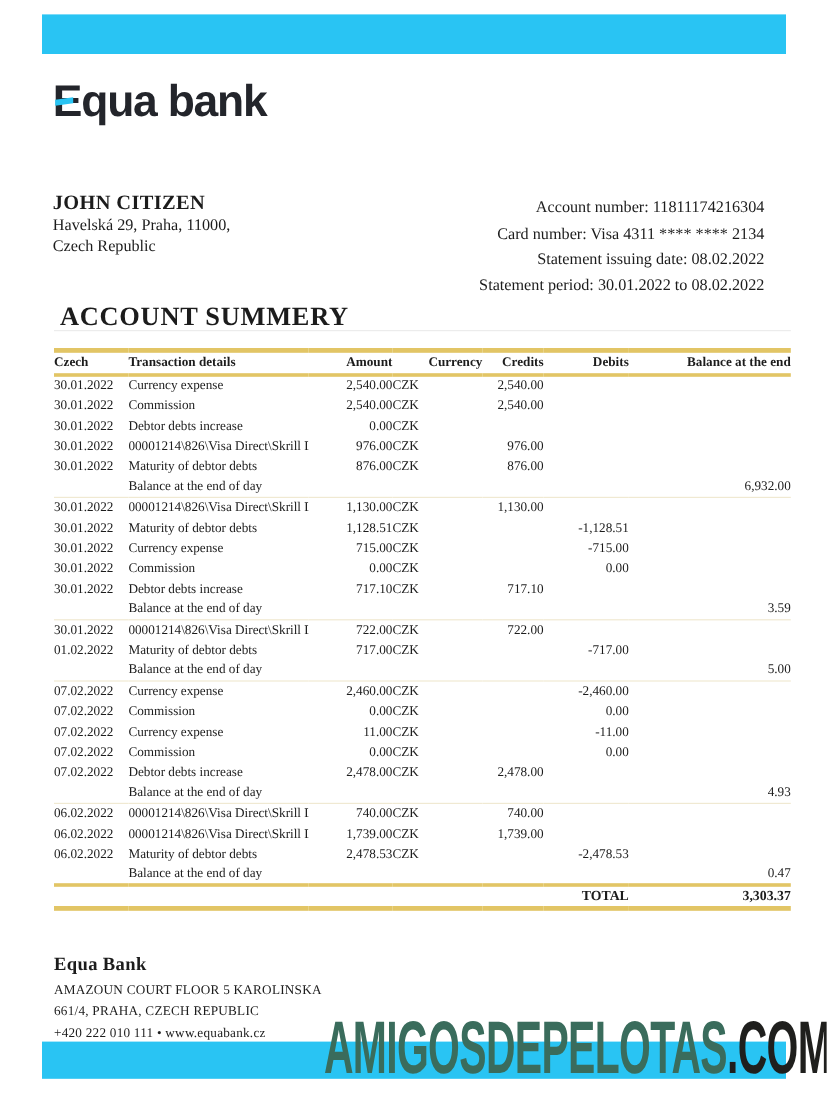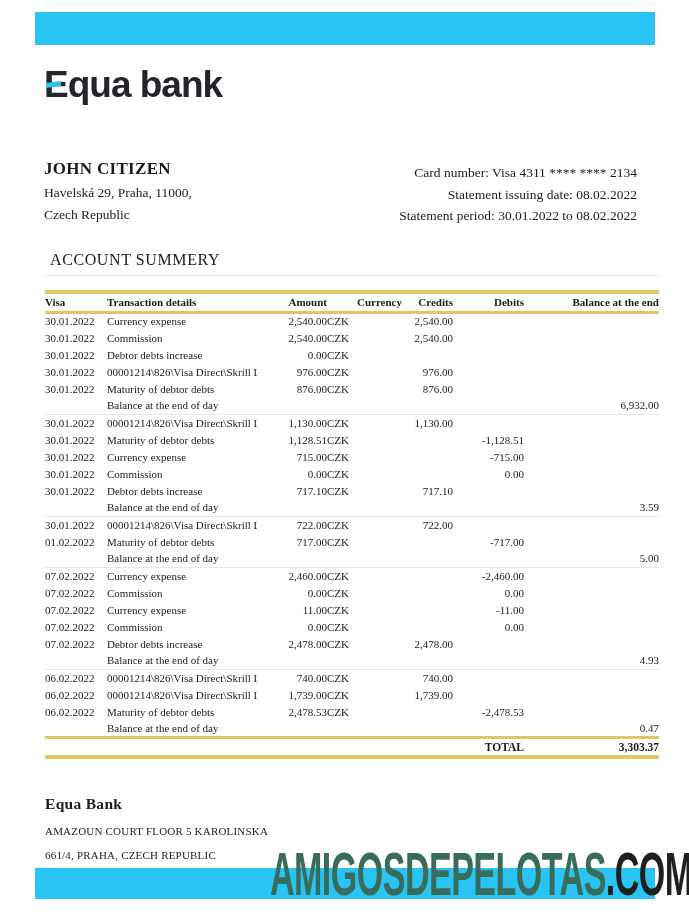--- a/index.html
+++ b/index.html
@@ -47,37 +47,37 @@
     top: 19px;
     width: 15px;
     height: 5px;
     background: var(--accent);
     transform: skewY(-8deg);
   }
 
   
   .holder { position: absolute; left: 44px; top: 159px; }
   .holder-name { font-size: 17px; font-weight: bold; letter-spacing: 0.3px; }
-  .holder-line { font-size: 13.5px; margin-top: 6px; }
+  .holder-line { font-size: 13.5px; margin-top: 1px; }
   .stmt-info {
     position: absolute;
     right: 52px;
     top: 162px;
     text-align: right;
     font-size: 13.5px;
     line-height: 21.5px;
   }
 
   
   .section-title {
     position: absolute;
     left: 50px;
     top: 251px;
-    font-size: 16px;
-    font-weight: normal;
+    font-size: 22px;
+    font-weight: bold;
     letter-spacing: 0.6px;
   }
   .title-rule {
     position: absolute;
     left: 45px;
     top: 275px;
     width: 614px;
     height: 1px;
     background: #ececec;
   }
@@ -116,21 +116,21 @@
     border-top: 3px solid var(--gold);
     border-bottom: 4px solid var(--gold);
     height: 20px;
     font-weight: bold;
     font-size: 11.5px;
   }
 
   
   .footer { position: absolute; left: 45px; top: 795px; }
   .footer-bank { font-size: 15.5px; font-weight: bold; letter-spacing: 0.3px; }
-  .footer-line { font-size: 11px; margin-top: 12px; letter-spacing: 0.2px; }
+  .footer-line { font-size: 11px; margin-top: 6px; letter-spacing: 0.2px; }
   .footer-contact { margin-top: 6px; }
 
   
   .watermark {
     position: absolute;
     right: -4px;
     top: 843px;
     z-index: 5;
     font-family: "Liberation Sans", sans-serif;
     font-weight: bold;
@@ -156,41 +156,42 @@
     <span class="logo-accent"></span>
   </div>
 
   <div class="holder">
     <div class="holder-name">JOHN CITIZEN</div>
     <div class="holder-line">Havelská 29, Praha, 11000,</div>
     <div class="holder-line">Czech Republic</div>
   </div>
 
   <div class="stmt-info">
+    <div>Account number: 11811174216304</div>
     <div>Card number: Visa 4311 **** **** 2134</div>
     <div>Statement issuing date: 08.02.2022</div>
     <div>Statement period: 30.01.2022 to 08.02.2022</div>
   </div>
 
   <div class="section-title">ACCOUNT SUMMERY</div>
   <div class="title-rule"></div>
 
   <table class="stmt-table">
     <colgroup>
       <col style="width:62px">
         <col style="width:150px">
         <col style="width:70px">
       <col style="width:75px">
         <col style="width:51px">
         <col style="width:71px">
         <col style="width:135px">
     </colgroup>
     <thead>
       <tr>
-        <th class="col-date">Visa</th>
+        <th class="col-date">Czech</th>
         <th class="col-details">Transaction details</th>
         <th class="col-amount">Amount</th>
         <th class="col-currency">Currency</th>
         <th class="col-credits">Credits</th>
         <th class="col-debits">Debits</th>
         <th class="col-balance">Balance at the end</th>
       </tr>
     </thead>
     <tbody>
         <tr>

